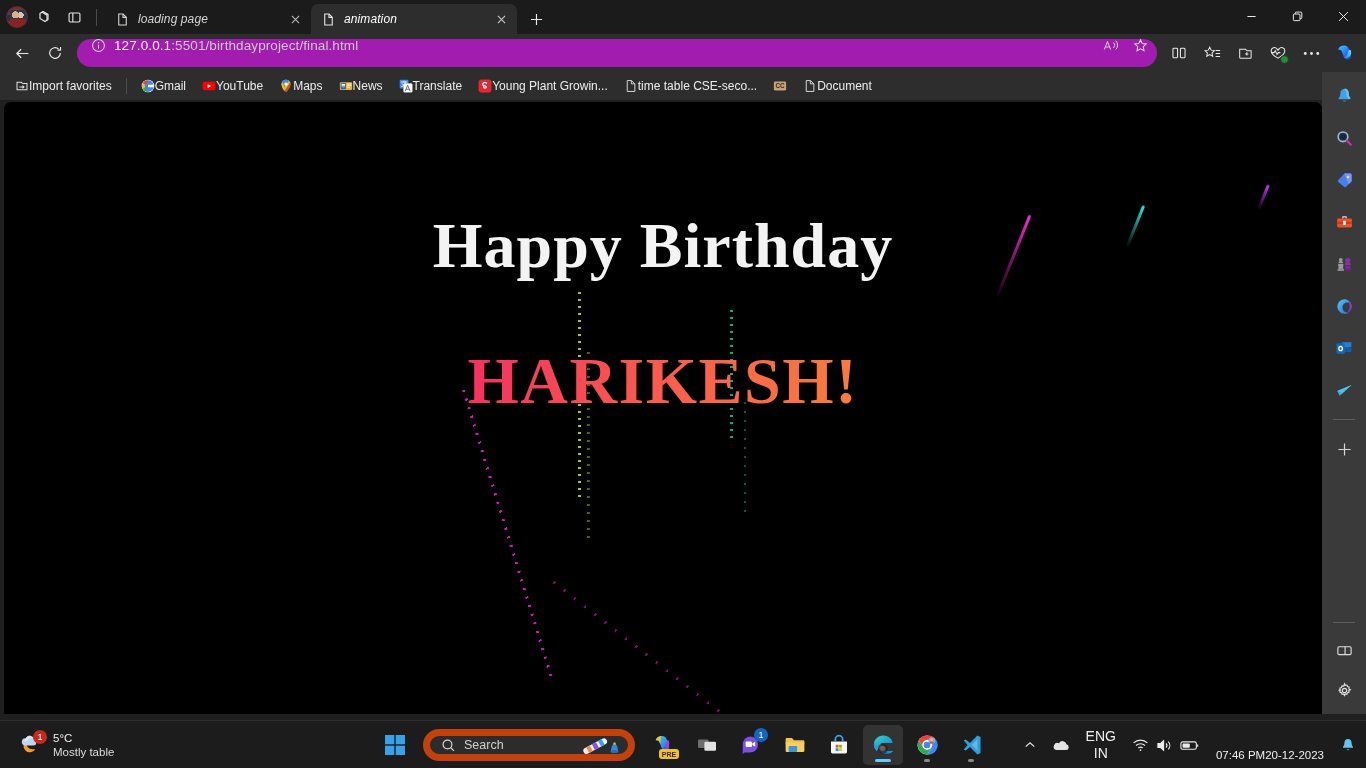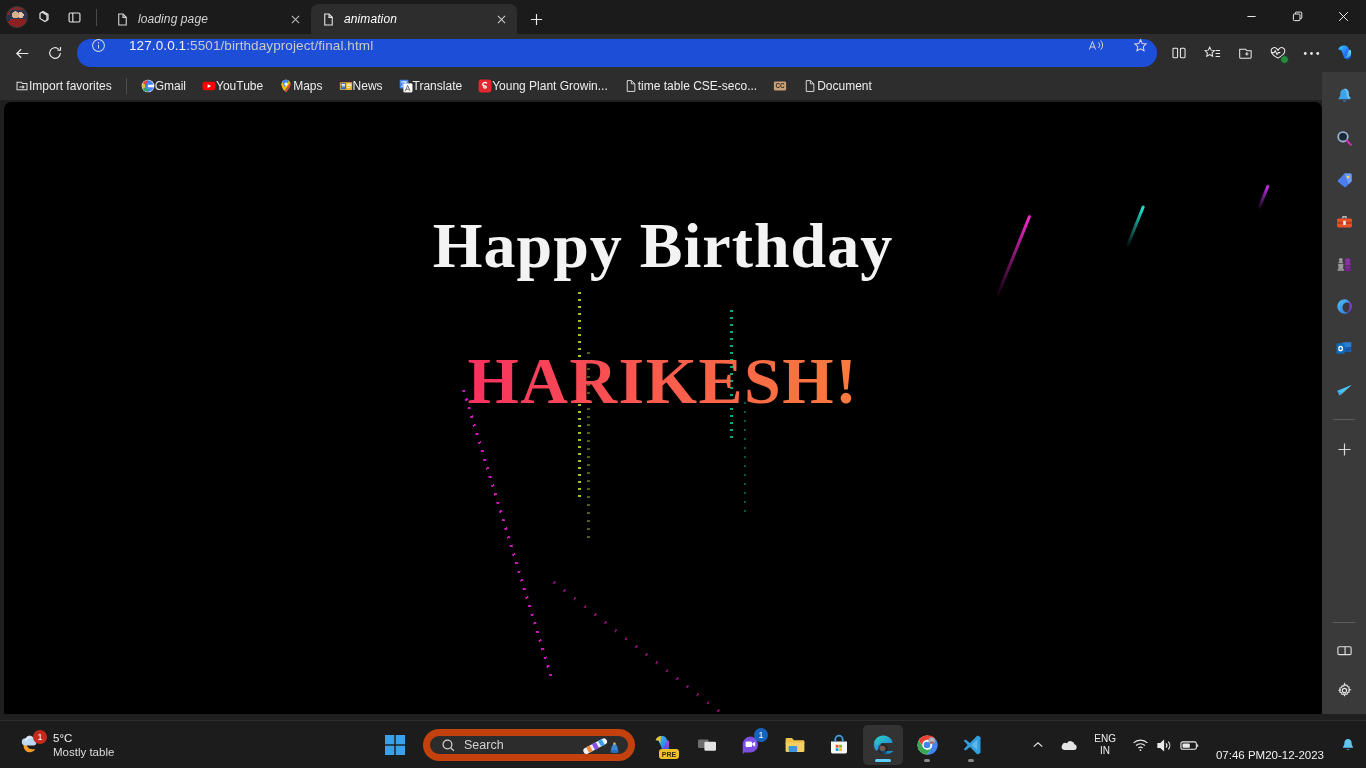--- a/index.html
+++ b/index.html
@@ -68,22 +68,22 @@
   
   .toolbar {
     position:absolute; left:0; top:34px; width:1366px; height:38px;
     background:#2d2d2d; display:flex; align-items:center; padding:0 6px; gap:1px;
   }
   .nav {
     width:32px; height:30px; border-radius:5px; display:flex; align-items:center;
     justify-content:center; color:#e9e9e9; flex:none;
   }
   .omni {
-    flex:1; height:28px; margin:0 5px; background:#1d4ed8; border-radius:14px;
-    display:flex; align-items:center; padding:0 4px 16px 8px; gap:18px; min-width:0;
+    flex:1; height:28px; margin:0 5px; background:#a21caf; border-radius:14px;
+    display:flex; align-items:center; padding:0 4px 16px 8px; gap:3px; min-width:0;
   }
   .omni .url {
     flex:1; font-size:13.5px; color:#c9c9c9; white-space:nowrap; overflow:hidden;
     text-overflow:ellipsis; letter-spacing:.1px;
   }
   .omni .url b { color:#f2f2f2; font-weight:400; }
   .omni .ic {
     width:26px; height:24px; border-radius:12px; display:flex; align-items:center;
     justify-content:center; color:#d8d8d8; flex:none;
   }
@@ -171,21 +171,21 @@
   }
   .searchbox .slabel { font-size:12.5px; color:#d2d2d2; flex:1; }
   .tray {
     position:absolute; right:4px; top:0; height:48px; display:flex;
     align-items:center; gap:2px;
   }
   .tri {
     height:38px; padding:0 6px; border-radius:4px; display:flex; align-items:center;
     justify-content:center; color:#eaeaea; flex:none;
   }
-  .lang { display:flex; flex-direction:column; align-items:center; line-height:1.2; font-size:10px; color:#f0f0f0; padding:0 8px; }
+  .lang { display:flex; flex-direction:column; align-items:center; line-height:1.2; font-size:14px; color:#f0f0f0; padding:0 8px; }
   .clock { display:flex; align-items:flex-end; line-height:1.35; font-size:11.5px; color:#f0f0f0; padding:0 8px; }
   .badge {
     position:absolute; border-radius:50%; background:#c42b1c; color:#fff;
     font-size:9px; display:flex; align-items:center; justify-content:center;
     font-family:"Liberation Sans", sans-serif;
   }
 </style>
 </head>
 <body>
 

